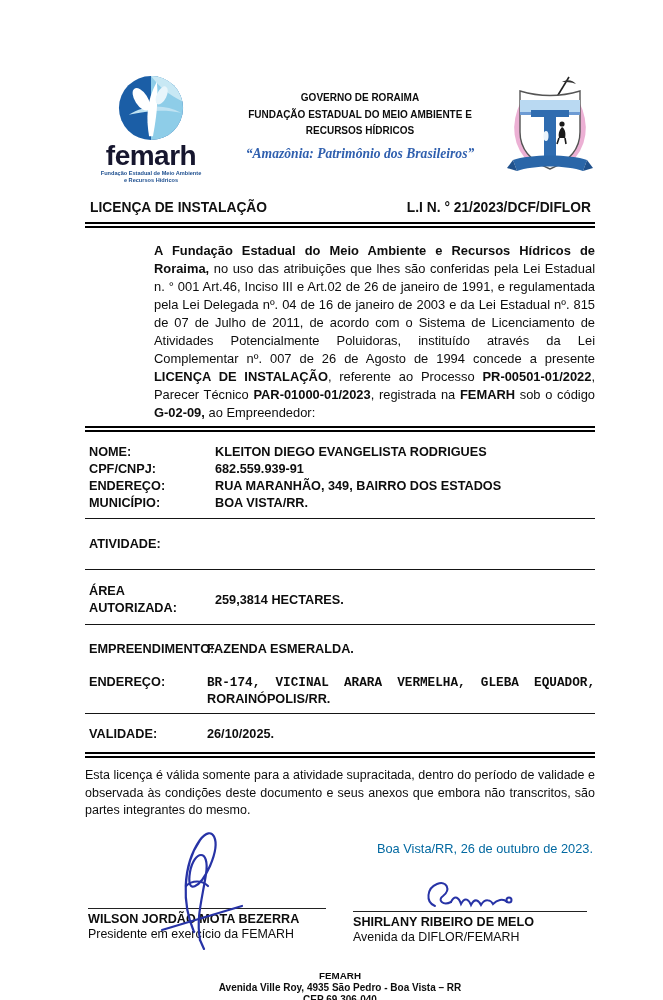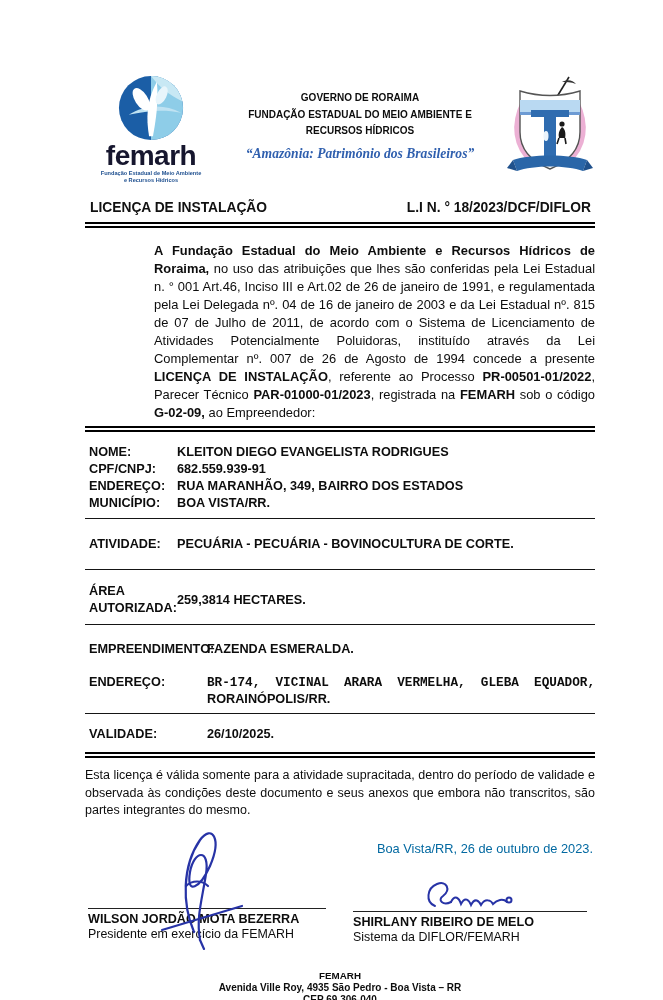--- a/index.html
+++ b/index.html
@@ -36,21 +36,21 @@
   .rule-thin{border-top:1.2px solid #151515;height:0;}
   
   .intro{
     margin:14px 0 0 69px;text-align:justify;
     font-size:12.9px;line-height:18px;color:#0d0d0d;
   }
   .intro b{font-weight:bold;}
   
   .row{display:flex;font-size:12.7px;font-weight:bold;line-height:17px;color:#0d0d0d;padding-left:4px;}
   .row .lbl{flex:none;white-space:pre-line;}
-  .w1{width:88px;}
+  .w1{width:126px;}
   .w2{width:118px;}
   .row.bottom{align-items:center;}
   .val-justify{flex:1;text-align:justify;text-align-last:justify;font-family:Liberation Mono, monospace;}
   
   .note{margin-top:9px;text-align:justify;font-size:12.5px;line-height:17.6px;color:#0d0d0d;}
   .date-line{margin-top:21px;text-align:right;font-size:12.8px;padding-right:2px;color:#0369a1;}
   
   .sig-wrap{display:flex;justify-content:space-between;margin-top:0px;padding:0 8px 0 3px;}
   .sig{position:relative;width:238px;padding-top:52px;text-align:left;}
   .sig.right{width:234px;padding-top:55px;}
@@ -124,21 +124,21 @@
 
         <path d="M8,86 C24,80 66,80 82,86 L78,97 C62,91 28,91 12,97 Z" fill="#2a66a8"></path>
         <path d="M8,86 L2,94 L12,97 Z" fill="#1f518c"></path>
         <path d="M82,86 L88,94 L78,97 Z" fill="#1f518c"></path>
       </svg>
     </div>
   </header>
 
   <div class="title-row">
     <span>LICENÇA DE INSTALAÇÃO</span>
-    <span>L.I N. ° 18/2023/DCF/DIFLOR</span>
+    <span>L.I N. ° 21/2023/DCF/DIFLOR</span>
   </div>
   <div class="rule-double"></div>
 
   <p class="intro"><b>A Fundação Estadual do Meio Ambiente e Recursos Hídricos de Roraima,</b><span> no uso das atribuições que lhes são conferidas pela Lei Estadual n. ° 001 Art.46, Inciso III e Art.02 de 26 de janeiro de 1991, e regulamentada pela Lei Delegada nº. 04 de 16 de janeiro de 2003 e da Lei Estadual nº. 815 de 07 de Julho de 2011, de acordo com o Sistema de Licenciamento de Atividades Potencialmente Poluidoras, instituído através da Lei Complementar nº. 007 de 26 de Agosto de 1994 concede a presente </span><b>LICENÇA DE INSTALAÇÃO</b><span>, referente ao Processo </span><b>PR-00501-01/2022</b><span>, Parecer Técnico </span><b>PAR-01000-01/2023</b><span>, registrada na </span><b>FEMARH</b><span> sob o código </span><b>G-02-09,</b><span> ao Empreendedor:</span></p>
 
   <div class="rule-double" style="margin-top:4px;"></div>
 
   <div style="margin-top:12px;">
     <div class="row">
       <div class="lbl w1">NOME:</div>
@@ -155,21 +155,20 @@
     <div class="row">
       <div class="lbl w1">MUNICÍPIO:</div>
       <div>BOA VISTA/RR.</div>
     </div>
   </div>
 
   <div class="rule-single" style="margin-top:6px;"></div>
 
   <div class="row" style="margin-top:17px;">
     <div class="lbl w1">ATIVIDADE:</div>
-    <div>PECUÁRIA - PECUÁRIA - BOVINOCULTURA DE CORTE.</div>
   </div>
 
   <div class="rule-single" style="margin-top:16px;"></div>
 
   <div class="row bottom" style="margin-top:13px;">
     <div class="lbl w1">ÁREA
 AUTORIZADA:</div>
     <div>259,3814 HECTARES.</div>
   </div>
 
@@ -219,21 +218,21 @@
     <div class="sig right">
       <svg class="sig-svg right" width="100" height="42" viewBox="0 0 100 42">
         <g stroke="#2733a6" stroke-width="2" fill="none" stroke-linecap="round">
           <path d="M14,34 C4,30 6,16 16,12 C26,8 30,18 22,24 C16,28 22,34 30,30"></path>
           <path d="M30,30 C34,22 38,26 40,32 C44,24 48,28 50,33 C54,25 58,29 60,33 C64,26 70,28 72,32 C76,28 82,26 86,30"></path>
           <circle cx="88" cy="28" r="2.5"></circle>
         </g>
       </svg>
       <div class="sig-line"></div>
       <div class="sig-name">SHIRLANY RIBEIRO DE MELO</div>
-      <div class="sig-role">Sistema da DIFLOR/FEMARH</div>
+      <div class="sig-role">Avenida da DIFLOR/FEMARH</div>
     </div>
   </div>
 
   <div class="footer">
     <div class="f1">FEMARH</div>
     <div class="f2">Avenida Ville Roy, 4935 São Pedro - Boa Vista – RR</div>
     <div class="f2">CEP 69.306-040</div>
 
   </div>
 

